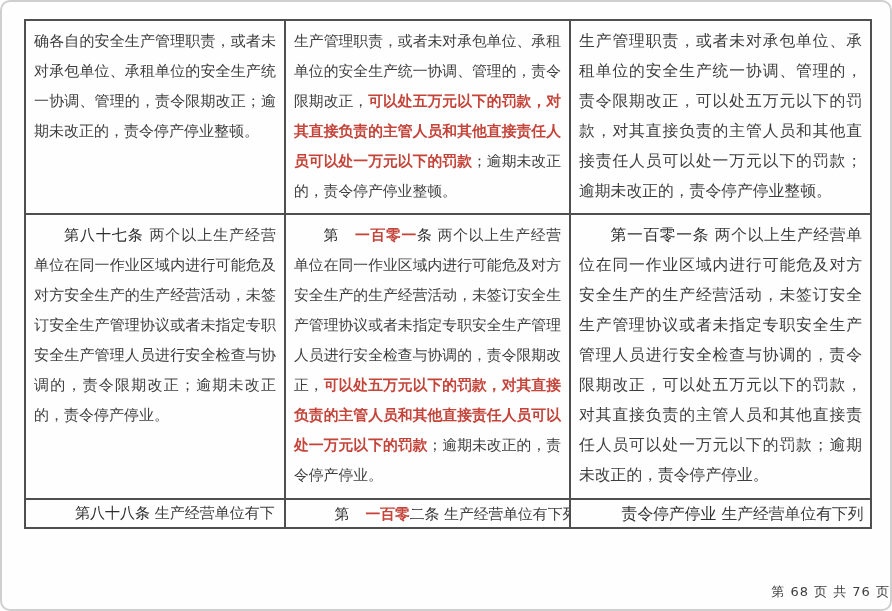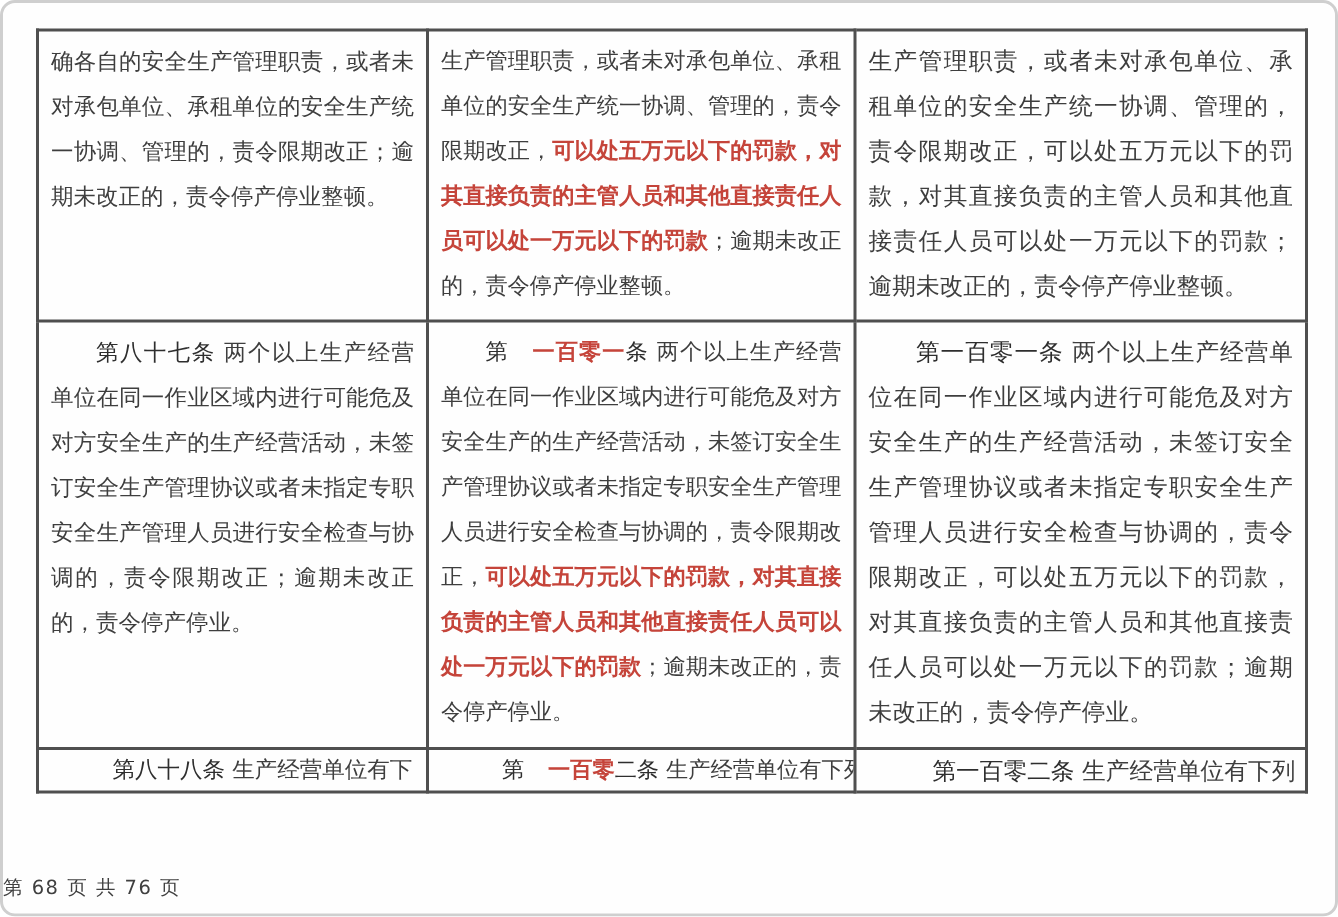--- a/index.html
+++ b/index.html
@@ -52,21 +52,21 @@
   }
   td.indent { text-indent: 2em; }
   .seg-normal   { color: var(--ink); }
   .seg-article  { color: var(--ink_bold); font-weight: normal; }
   .seg-article-red { color: var(--penalty_red); font-weight: bold; margin-left: 16px; }
   .seg-red      { color: var(--penalty_red); font-weight: bold; }
   .footer {
     position: absolute;
     left: 0; top: 581px;
     width: 100%;
-    text-align: left;
+    text-align: right;
     font-size: 13px;
     letter-spacing: 1px;
     color: #3f3f3f;
   }
 </style>
 </head>
 <body>
 
 <div class="page">
 
@@ -83,20 +83,20 @@
         <td class="c3"><span class="seg-normal">生产管理职责，或者未对承包单位、承租单位的安全生产统一协调、管理的，责令限期改正，可以处五万元以下的罚款，对其直接负责的主管人员和其他直接责任人员可以处一万元以下的罚款；逾期未改正的，责令停产停业整顿。</span></td>
       </tr>
       <tr class="r2">
         <td class="c1 indent"><span class="seg-article">第八十七条</span><span class="seg-normal"> 两个以上生产经营单位在同一作业区域内进行可能危及对方安全生产的生产经营活动，未签订安全生产管理协议或者未指定专职安全生产管理人员进行安全检查与协调的，责令限期改正；逾期未改正的，责令停产停业。</span></td>
         <td class="c2 indent"><span class="seg-article">第</span><span class="seg-article-red">一百零一</span><span class="seg-article">条</span><span class="seg-normal"> 两个以上生产经营单位在同一作业区域内进行可能危及对方安全生产的生产经营活动，未签订安全生产管理协议或者未指定专职安全生产管理人员进行安全检查与协调的，责令限期改正，</span><span class="seg-red">可以处五万元以下的罚款，对其直接负责的主管人员和其他直接责任人员可以处一万元以下的罚款</span><span class="seg-normal">；逾期未改正的，责令停产停业。</span></td>
         <td class="c3 indent"><span class="seg-article">第一百零一条</span><span class="seg-normal"> 两个以上生产经营单位在同一作业区域内进行可能危及对方安全生产的生产经营活动，未签订安全生产管理协议或者未指定专职安全生产管理人员进行安全检查与协调的，责令限期改正，可以处五万元以下的罚款，对其直接负责的主管人员和其他直接责任人员可以处一万元以下的罚款；逾期未改正的，责令停产停业。</span></td>
       </tr>
       <tr class="r3">
         <td class="c1 indent"><span class="seg-article">第八十八条</span><span class="seg-normal"> 生产经营单位有下</span></td>
         <td class="c2 indent"><span class="seg-article">第</span><span class="seg-article-red">一百零</span><span class="seg-article">二条</span><span class="seg-normal"> 生产经营单位有下列</span></td>
-        <td class="c3 indent"><span class="seg-article">第一百零二条</span><span class="seg-normal"> 生产经营单位有下列</span></td>
+        <td class="c3 indent"><span class="seg-article">责令停产停业</span><span class="seg-normal"> 生产经营单位有下列</span></td>
       </tr>
     </tbody>
   </table>
 
   <div class="footer">第 68 页 共 76 页</div>
 
 </div>
 
 </body></html>

